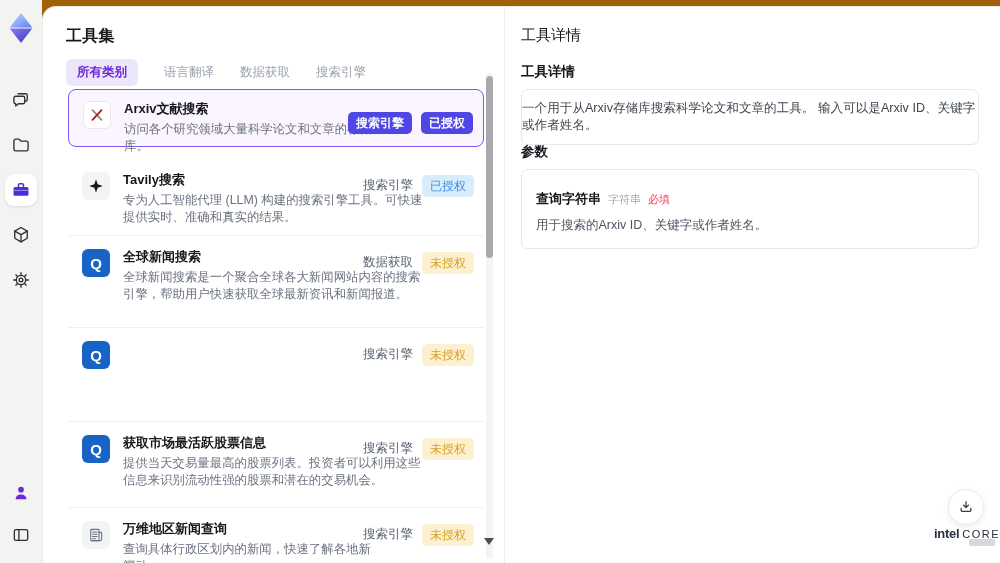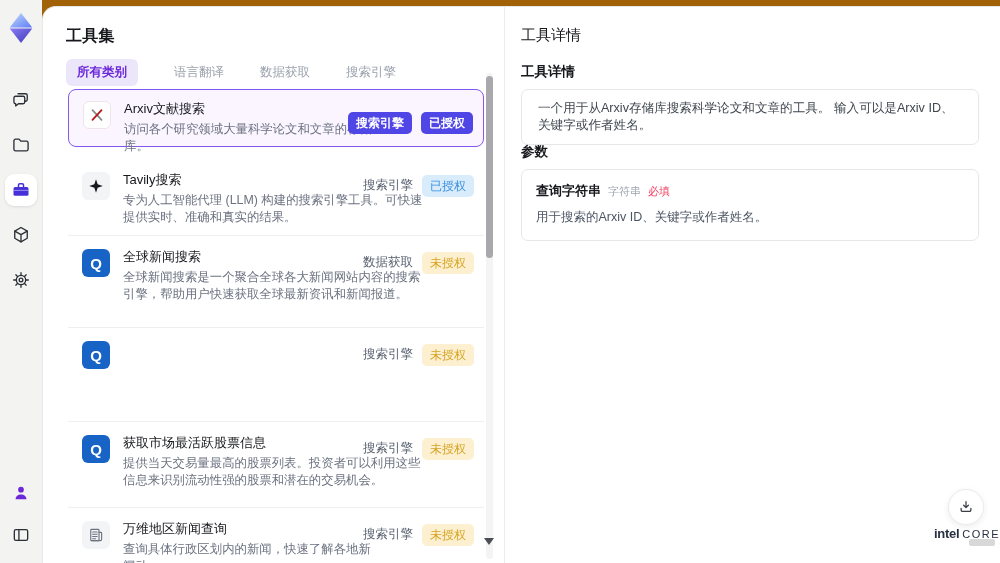--- a/index.html
+++ b/index.html
@@ -15,54 +15,54 @@
   .side-btn.active { background:#ffffff; box-shadow:0 1px 3px rgba(0,0,0,.10); }
   .side-bottom { position:absolute; left:0; bottom:12px; width:42px; display:flex; flex-direction:column; align-items:center; gap:10px; }
 
   
   .content { position:absolute; left:42px; top:6px; width:958px; height:557px; background:#ffffff; border-top-left-radius:14px; border-top:1px solid #e9e9e7; border-left:1px solid #e9e9e7; }
   .v-divider { position:absolute; left:461px; top:0; width:1px; height:557px; background:#ececec; }
 
   .panel-title { position:absolute; font-size:16px; font-weight:800; color:#17181c; letter-spacing:.3px; }
 
   
-  .tabs { position:absolute; left:23px; top:52px; display:flex; align-items:center; gap:36px; }
+  .tabs { position:absolute; left:23px; top:52px; display:flex; align-items:center; gap:26px; }
   .tab { font-size:12.5px; color:#9aa1ac; cursor:pointer; white-space:nowrap; }
   .tab.active { background:#ece6fb; color:#6d28d9; font-weight:700; padding:5px 11px; border-radius:6px; }
 
   
   .tool-item { position:absolute; left:25px; width:416px; display:flex; align-items:flex-start; padding:13px 10px 0 14px; cursor:pointer; background:#fff; }
   .tool-item.plainrow { border-bottom:1px solid #efefef; }
   .tool-item.selected { border:1.6px solid #8458f0; background:#faf5ff; border-radius:8px; padding-top:11px; }
   .tool-icon { width:28px; height:28px; border-radius:6px; flex:0 0 28px; display:flex; align-items:center; justify-content:center; margin-right:13px; }
   .tool-icon.light { background:#f3f4f6; }
   .tool-icon.white { background:#ffffff; border:1px solid #f0e4e8; }
   .tool-icon.blue { background:#1863c6; color:#fff; font-weight:800; font-size:15px; }
   .tool-mid { flex:1 1 auto; min-width:0; }
-  .tool-name { font-size:13px; font-weight:400; color:#17181c; line-height:16px; margin-bottom:4px; }
+  .tool-name { font-size:13px; font-weight:700; color:#17181c; line-height:16px; margin-bottom:4px; }
   .tool-desc { font-size:12.4px; color:#6b7280; line-height:17px; width:252px; }
   .tool-item.plainrow .tool-desc { width:300px; }
   .badges { display:flex; align-items:center; gap:9px; margin-left:auto; flex:0 0 auto; padding-top:1px; }
   .badge { font-size:12px; line-height:14px; padding:4px 8px; border-radius:5px; white-space:nowrap; }
   .badge.solid { background:#4f46e5; color:#ffffff; font-weight:700; }
   .badge.blue  { background:#d8ecfb; color:#3d8fe0; }
   .badge.amber { background:#fdf0d0; color:#d6a324; }
   .cat-plain { font-size:12.5px; color:#596270; padding:4px 0; white-space:nowrap; }
 
   
   .scroll-track { position:absolute; left:443px; top:66px; width:7px; height:486px; background:#f4f4f4; border-radius:4px; }
   .scroll-thumb { position:absolute; left:443px; top:69px; width:7px; height:182px; background:#a9a9ad; border-radius:4px; cursor:pointer; }
   .scroll-arrow { position:absolute; left:441px; top:531px; width:0; height:0; border-left:5px solid transparent; border-right:5px solid transparent; border-top:7px solid #4b4f55; cursor:pointer; }
 
   
   .detail { position:absolute; left:478px; top:0; width:470px; }
   .detail-title { position:absolute; left:0; top:19px; font-size:15px; font-weight:400; color:#17181c; }
   .section-h { position:absolute; left:0; font-size:13.5px; font-weight:800; color:#17181c; }
-  .intro-box { position:absolute; left:0; top:82px; width:458px; border:1px solid #e7e7ea; border-radius:7px; padding:10px 16px; font-size:12.6px; color:#3f4750; background:#fff; }
-  .param-box { position:absolute; left:0; top:162px; width:458px; border:1px solid #e7e7ea; border-radius:7px; padding:12px 14px 14px; background:#fff; }
+  .intro-box { position:absolute; left:0; top:82px; width:458px; border:1px solid #e7e7ea; border-radius:7px; padding:10px 0; font-size:12.6px; color:#3f4750; background:#fff; }
+  .param-box { position:absolute; left:0; top:162px; width:458px; border:1px solid #e7e7ea; border-radius:7px; padding:20px 14px 14px; background:#fff; }
   .param-line { display:flex; align-items:baseline; gap:7px; }
   .param-name { font-size:13px; font-weight:800; color:#17181c; }
   .param-type { font-size:11px; color:#9ca3af; }
   .param-req { font-size:11px; color:#f43f5e; }
   .param-desc { margin-top:9px; font-size:12.5px; color:#4b5563; }
 
   
   .dl-btn { position:absolute; left:905px; top:482px; width:36px; height:36px; border-radius:50%; background:#fff; border:1px solid #ececec; box-shadow:0 2px 6px rgba(0,0,0,.08); display:flex; align-items:center; justify-content:center; cursor:pointer; }
   .dl-btn svg { stroke:#3a3f46; fill:none; stroke-width:1.7; stroke-linecap:round; stroke-linejoin:round; }
   .brand { position:absolute; left:886px; top:517px; width:76px; text-align:center; color:#273142; }

